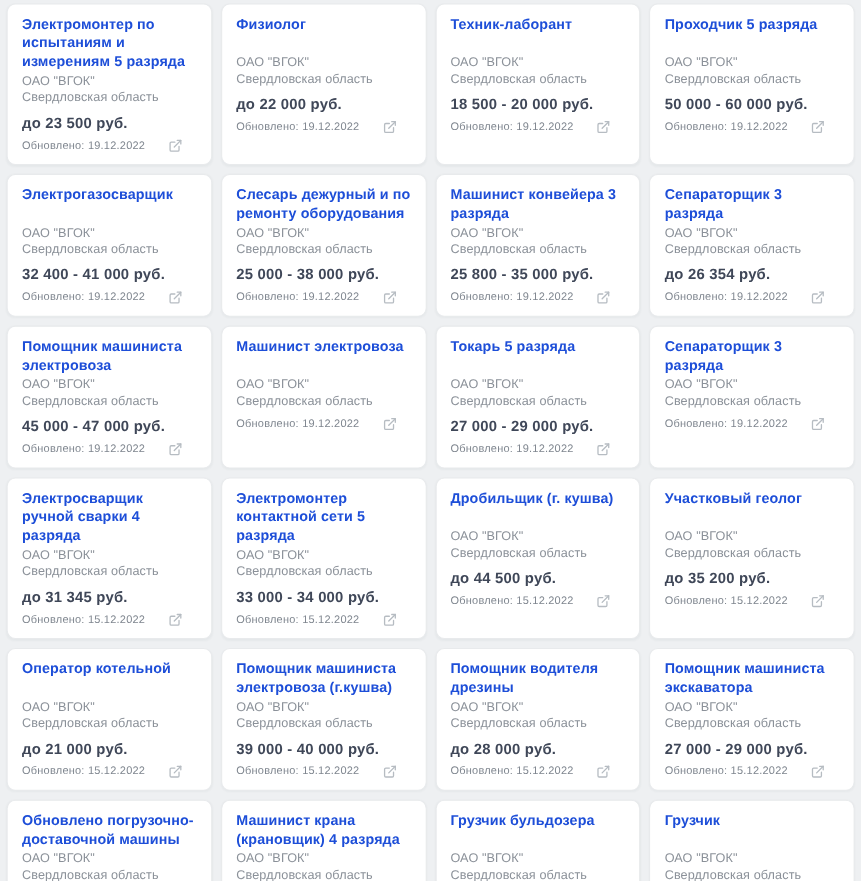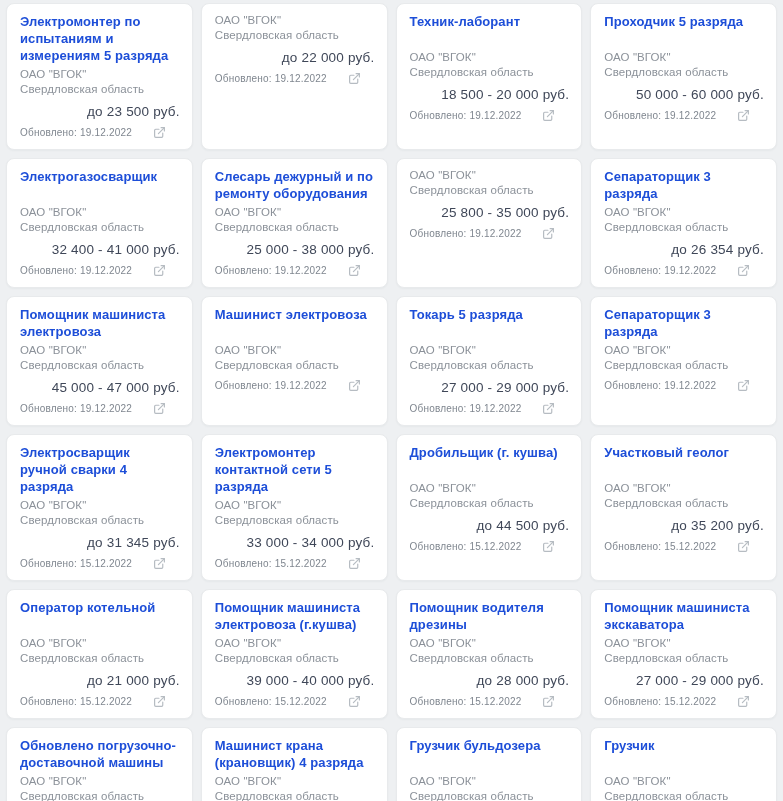--- a/index.html
+++ b/index.html
@@ -37,26 +37,25 @@
     margin-bottom: 3px;
   }
   .meta {
     font-size: 11.5px;
     color: #8b9199;
     line-height: 15px;
     letter-spacing: 0.1px;
   }
   .salary {
     font-size: 13.5px;
-    font-weight: 400;
+    font-weight: 700;
     color: #3f4758;
     letter-spacing: 0.2px;
     line-height: 17px;
     margin-top: 6px;
-    text-align: right;
   }
   .updated {
     display: flex;
     align-items: center;
     gap: 21px;
     margin-top: 6px;
     font-size: 10px;
     color: #7f868f;
     letter-spacing: 0.2px;
     line-height: 12px;
@@ -84,20 +83,21 @@
         <svg viewBox="0 0 24 24" fill="none" stroke="currentColor" stroke-width="2.2" stroke-linecap="round" stroke-linejoin="round">
           <path d="M18 13v6a2 2 0 0 1-2 2H5a2 2 0 0 1-2-2V8a2 2 0 0 1 2-2h6"></path>
           <polyline points="15 3 21 3 21 9"></polyline>
           <line x1="10" y1="14" x2="21" y2="3"></line>
         </svg>
       </span>
     </div>
   </div>
 
   <div class="card">
+    <div class="title">Физиолог</div>
     <div class="meta">ОАО "ВГОК"</div>
     <div class="meta">Свердловская область</div>
     <div class="salary">до 22 000 руб.</div>
     <div class="updated">
       <span><span>Обновлено:</span> <span>19.12.2022</span></span>
       <span class="ext-icon">
         <svg viewBox="0 0 24 24" fill="none" stroke="currentColor" stroke-width="2.2" stroke-linecap="round" stroke-linejoin="round">
           <path d="M18 13v6a2 2 0 0 1-2 2H5a2 2 0 0 1-2-2V8a2 2 0 0 1 2-2h6"></path>
           <polyline points="15 3 21 3 21 9"></polyline>
           <line x1="10" y1="14" x2="21" y2="3"></line>
@@ -168,20 +168,21 @@
         <svg viewBox="0 0 24 24" fill="none" stroke="currentColor" stroke-width="2.2" stroke-linecap="round" stroke-linejoin="round">
           <path d="M18 13v6a2 2 0 0 1-2 2H5a2 2 0 0 1-2-2V8a2 2 0 0 1 2-2h6"></path>
           <polyline points="15 3 21 3 21 9"></polyline>
           <line x1="10" y1="14" x2="21" y2="3"></line>
         </svg>
       </span>
     </div>
   </div>
 
   <div class="card">
+    <div class="title">Машинист конвейера 3 разряда</div>
     <div class="meta">ОАО "ВГОК"</div>
     <div class="meta">Свердловская область</div>
     <div class="salary">25 800 - 35 000 руб.</div>
     <div class="updated">
       <span><span>Обновлено:</span> <span>19.12.2022</span></span>
       <span class="ext-icon">
         <svg viewBox="0 0 24 24" fill="none" stroke="currentColor" stroke-width="2.2" stroke-linecap="round" stroke-linejoin="round">
           <path d="M18 13v6a2 2 0 0 1-2 2H5a2 2 0 0 1-2-2V8a2 2 0 0 1 2-2h6"></path>
           <polyline points="15 3 21 3 21 9"></polyline>
           <line x1="10" y1="14" x2="21" y2="3"></line>

